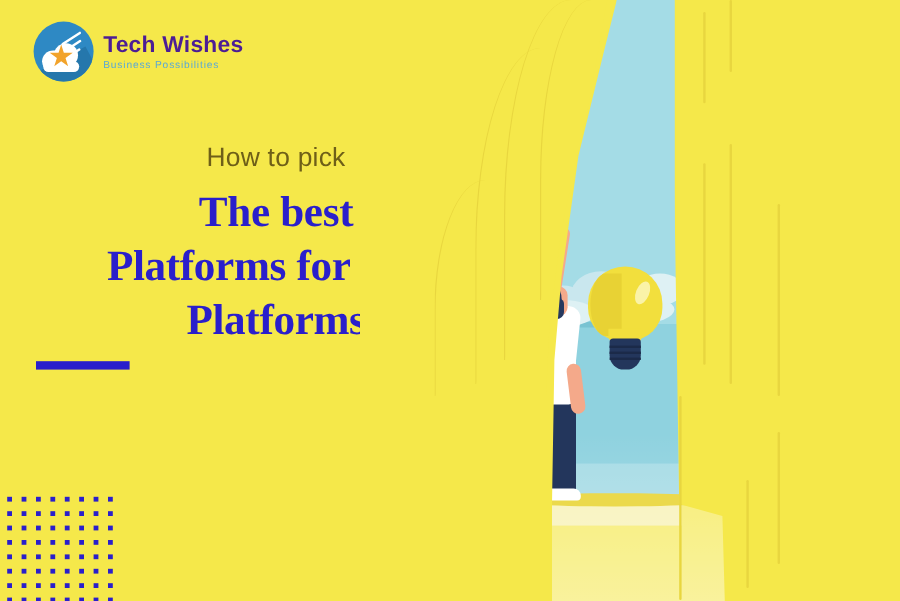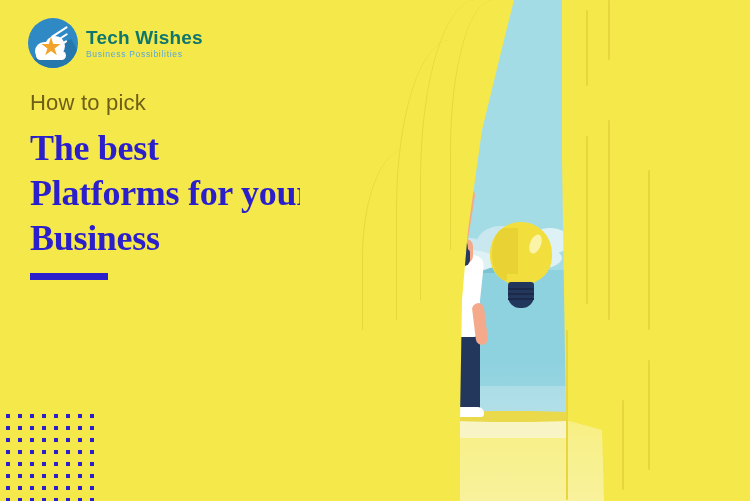--- a/index.html
+++ b/index.html
@@ -26,25 +26,25 @@
   #logo-mark .cloud-a{position:absolute;left:7px;top:24px;width:22px;height:17px;background:#FFFFFF;border-radius:11px 11px 9px 9px;}
   #logo-mark .cloud-b{position:absolute;left:17px;top:18px;width:20px;height:20px;background:#FFFFFF;border-radius:50%;}
   #logo-mark .cloud-c{position:absolute;left:8px;top:33px;width:30px;height:9px;background:#FFFFFF;border-radius:5px;}
   #logo-mark .streak{position:absolute;background:#FFFFFF;height:2.4px;border-radius:2px;transform:rotate(-33deg);}
   #logo-mark .s1{left:22px;top:13px;width:19px;}
   #logo-mark .s2{left:25px;top:19px;width:16px;}
   #logo-mark .s3{left:28px;top:25px;width:12px;}
   #logo-mark .star{position:absolute;left:13px;top:19px;width:20px;height:20px;background:#F2A32B;
       clip-path:polygon(50% 0%,61% 35%,98% 35%,68% 57%,79% 91%,50% 70%,21% 91%,32% 57%,2% 35%,39% 35%);}
   #logo-text{line-height:1;}
-  #logo-name{font-size:19px;font-weight:bold;color:#0f766e;letter-spacing:.2px;}
+  #logo-name{font-size:19px;font-weight:bold;color:#4c1d95;letter-spacing:.2px;}
   #logo-tagline{font-size:8.5px;color:#5AA8D6;letter-spacing:.7px;margin-top:3px;}
 
   
-  #headline{position:absolute;left:30px;top:92px;width:400px;}
+  #headline{position:absolute;left:30px;top:120px;width:400px;text-align:center;}
   #kicker{font-size:22px;color:#6E5F18;letter-spacing:.2px;line-height:1;margin-bottom:12px;}
   .hl-line{font-family:"Liberation Serif",serif;font-weight:bold;color:#2A1FCB;
            font-size:36px;line-height:45px;letter-spacing:-0.3px;white-space:nowrap;}
   #hl-underline{margin-top:12px;width:78px;height:7px;background:#2A1FCB;}
 
   
   #illustration{position:absolute;left:300px;top:0;width:450px;height:501px;overflow:hidden;}
 
   
   .floor-glow{position:absolute;left:0;bottom:0;width:450px;height:140px;
@@ -225,21 +225,21 @@
     <div id="logo-text">
       <div id="logo-name">Tech Wishes</div>
       <div id="logo-tagline">Business Possibilities</div>
     </div>
   </div>
 
   <div id="headline">
     <div id="kicker">How to pick</div>
     <div class="hl-line">The best</div>
     <div class="hl-line">Platforms for your</div>
-    <div class="hl-line">Business</div>
+    <div class="hl-line">Platforms</div>
     <div id="hl-underline"></div>
   </div>
 
   <div id="illustration">
 
     <div id="doorway"></div>
     <div id="sky-lower"></div>
     <div class="horizon"></div>
 
     <div class="cloud" style="left:148px;top:238px;width:42px;height:30px;"></div>

